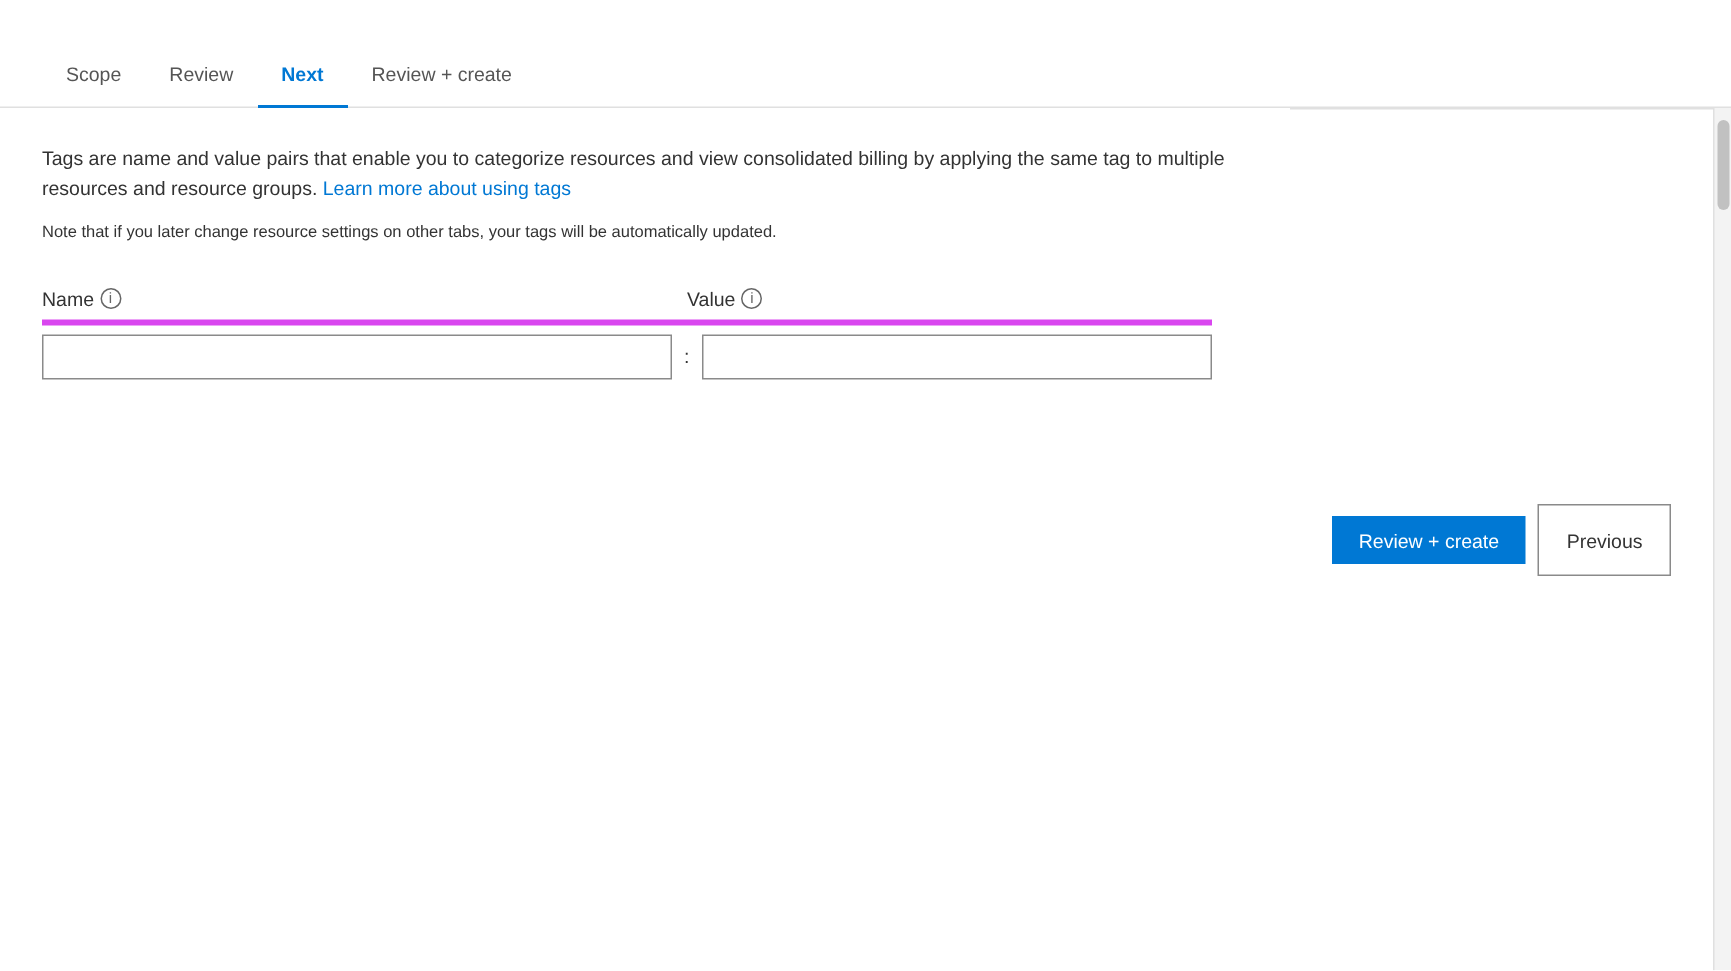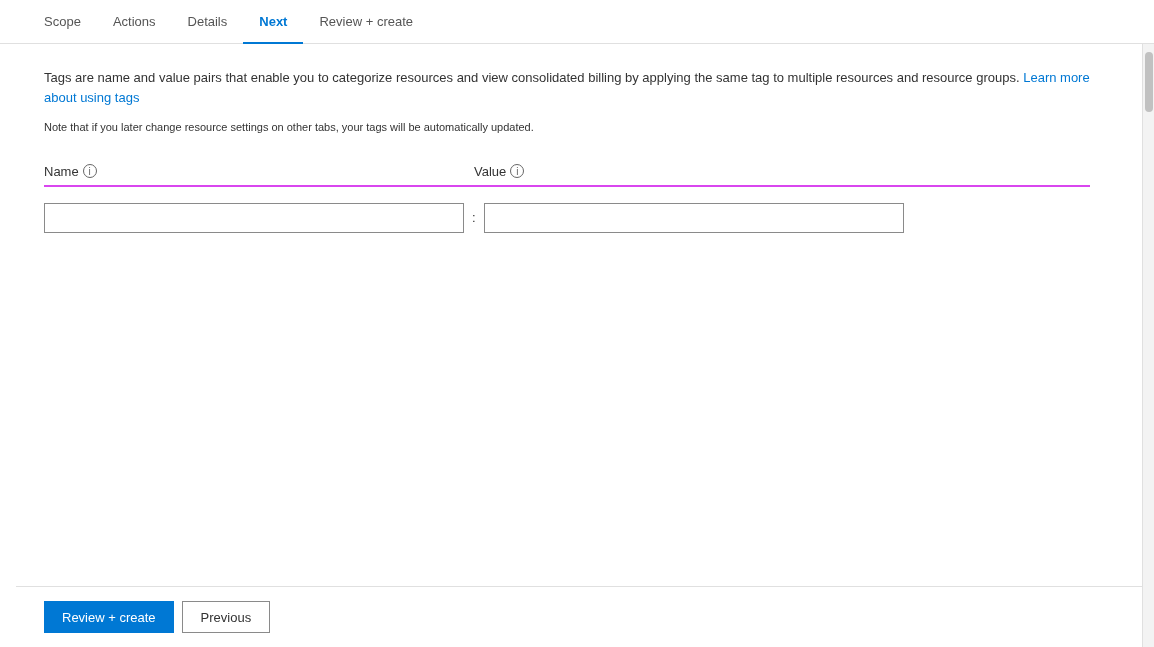--- a/index.html
+++ b/index.html
@@ -30,20 +30,21 @@
     }
 
     .tab-item {
       padding: 14px 16px;
       font-size: 13px;
       color: #555;
       cursor: pointer;
       position: relative;
       white-space: nowrap;
       text-decoration: none;
+      margin-top: 28px;
     }
 
     .tab-item.active {
       color: #0078d4;
       font-weight: 600;
     }
 
     .tab-item.active::after {
       content: '';
       position: absolute;
@@ -81,23 +82,23 @@
     }
 
     
     .form-section {
       margin-top: 8px;
     }
 
     .field-header-row {
       display: flex;
       align-items: center;
-      margin-bottom: 16px;
+      margin-bottom: 6px;
       padding-bottom: 6px;
-      border-bottom: 2px solid #d946ef;
+      border-bottom: 4px solid #d946ef;
       width: calc(100% - 24px);
     }
 
     .field-label {
       font-size: 13px;
       color: #333;
       font-weight: 400;
       display: flex;
       align-items: center;
       gap: 4px;
@@ -192,23 +193,22 @@
     
     .page-wrapper {
       display: flex;
       flex: 1;
       overflow: hidden;
     }
 
     .content-area {
       flex: 1;
       display: flex;
-      flex-direction: column;
+      flex-direction: row;
       overflow: hidden;
-      padding-left: 16px;
     }
 
     
     .footer {
       display: flex;
       align-items: center;
       gap: 8px;
       padding: 14px 28px;
       border-top: 1px solid #e0e0e0;
       flex-shrink: 0;
@@ -229,32 +229,31 @@
     }
 
     .btn-secondary {
       background: #fff;
       color: #333;
       border: 1px solid #8a8a8a;
       padding: 6px 18px;
       font-size: 13px;
       font-family: inherit;
       cursor: pointer;
-      height: 32px;
+      height: 48px;
       display: flex;
       align-items: center;
     }
   </style>
 </head>
 <body>
 
 <nav class="tab-nav">
 <span class="tab-item">Scope</span>
-    <span class="tab-item">Actions</span>
-    <span class="tab-item">Details</span>
+    <span class="tab-item">Review</span>
     <span class="tab-item active">Next</span>
     <span class="tab-item">Review + create</span>
   </nav>
 
 <div class="page-wrapper">
   <div class="content-area">
 
     <main class="main-content">
       <p class="description-text">
         <span>Tags are name and value pairs that enable you to categorize resources and view consolidated billing by applying the same tag to multiple resources and resource groups.</span>

